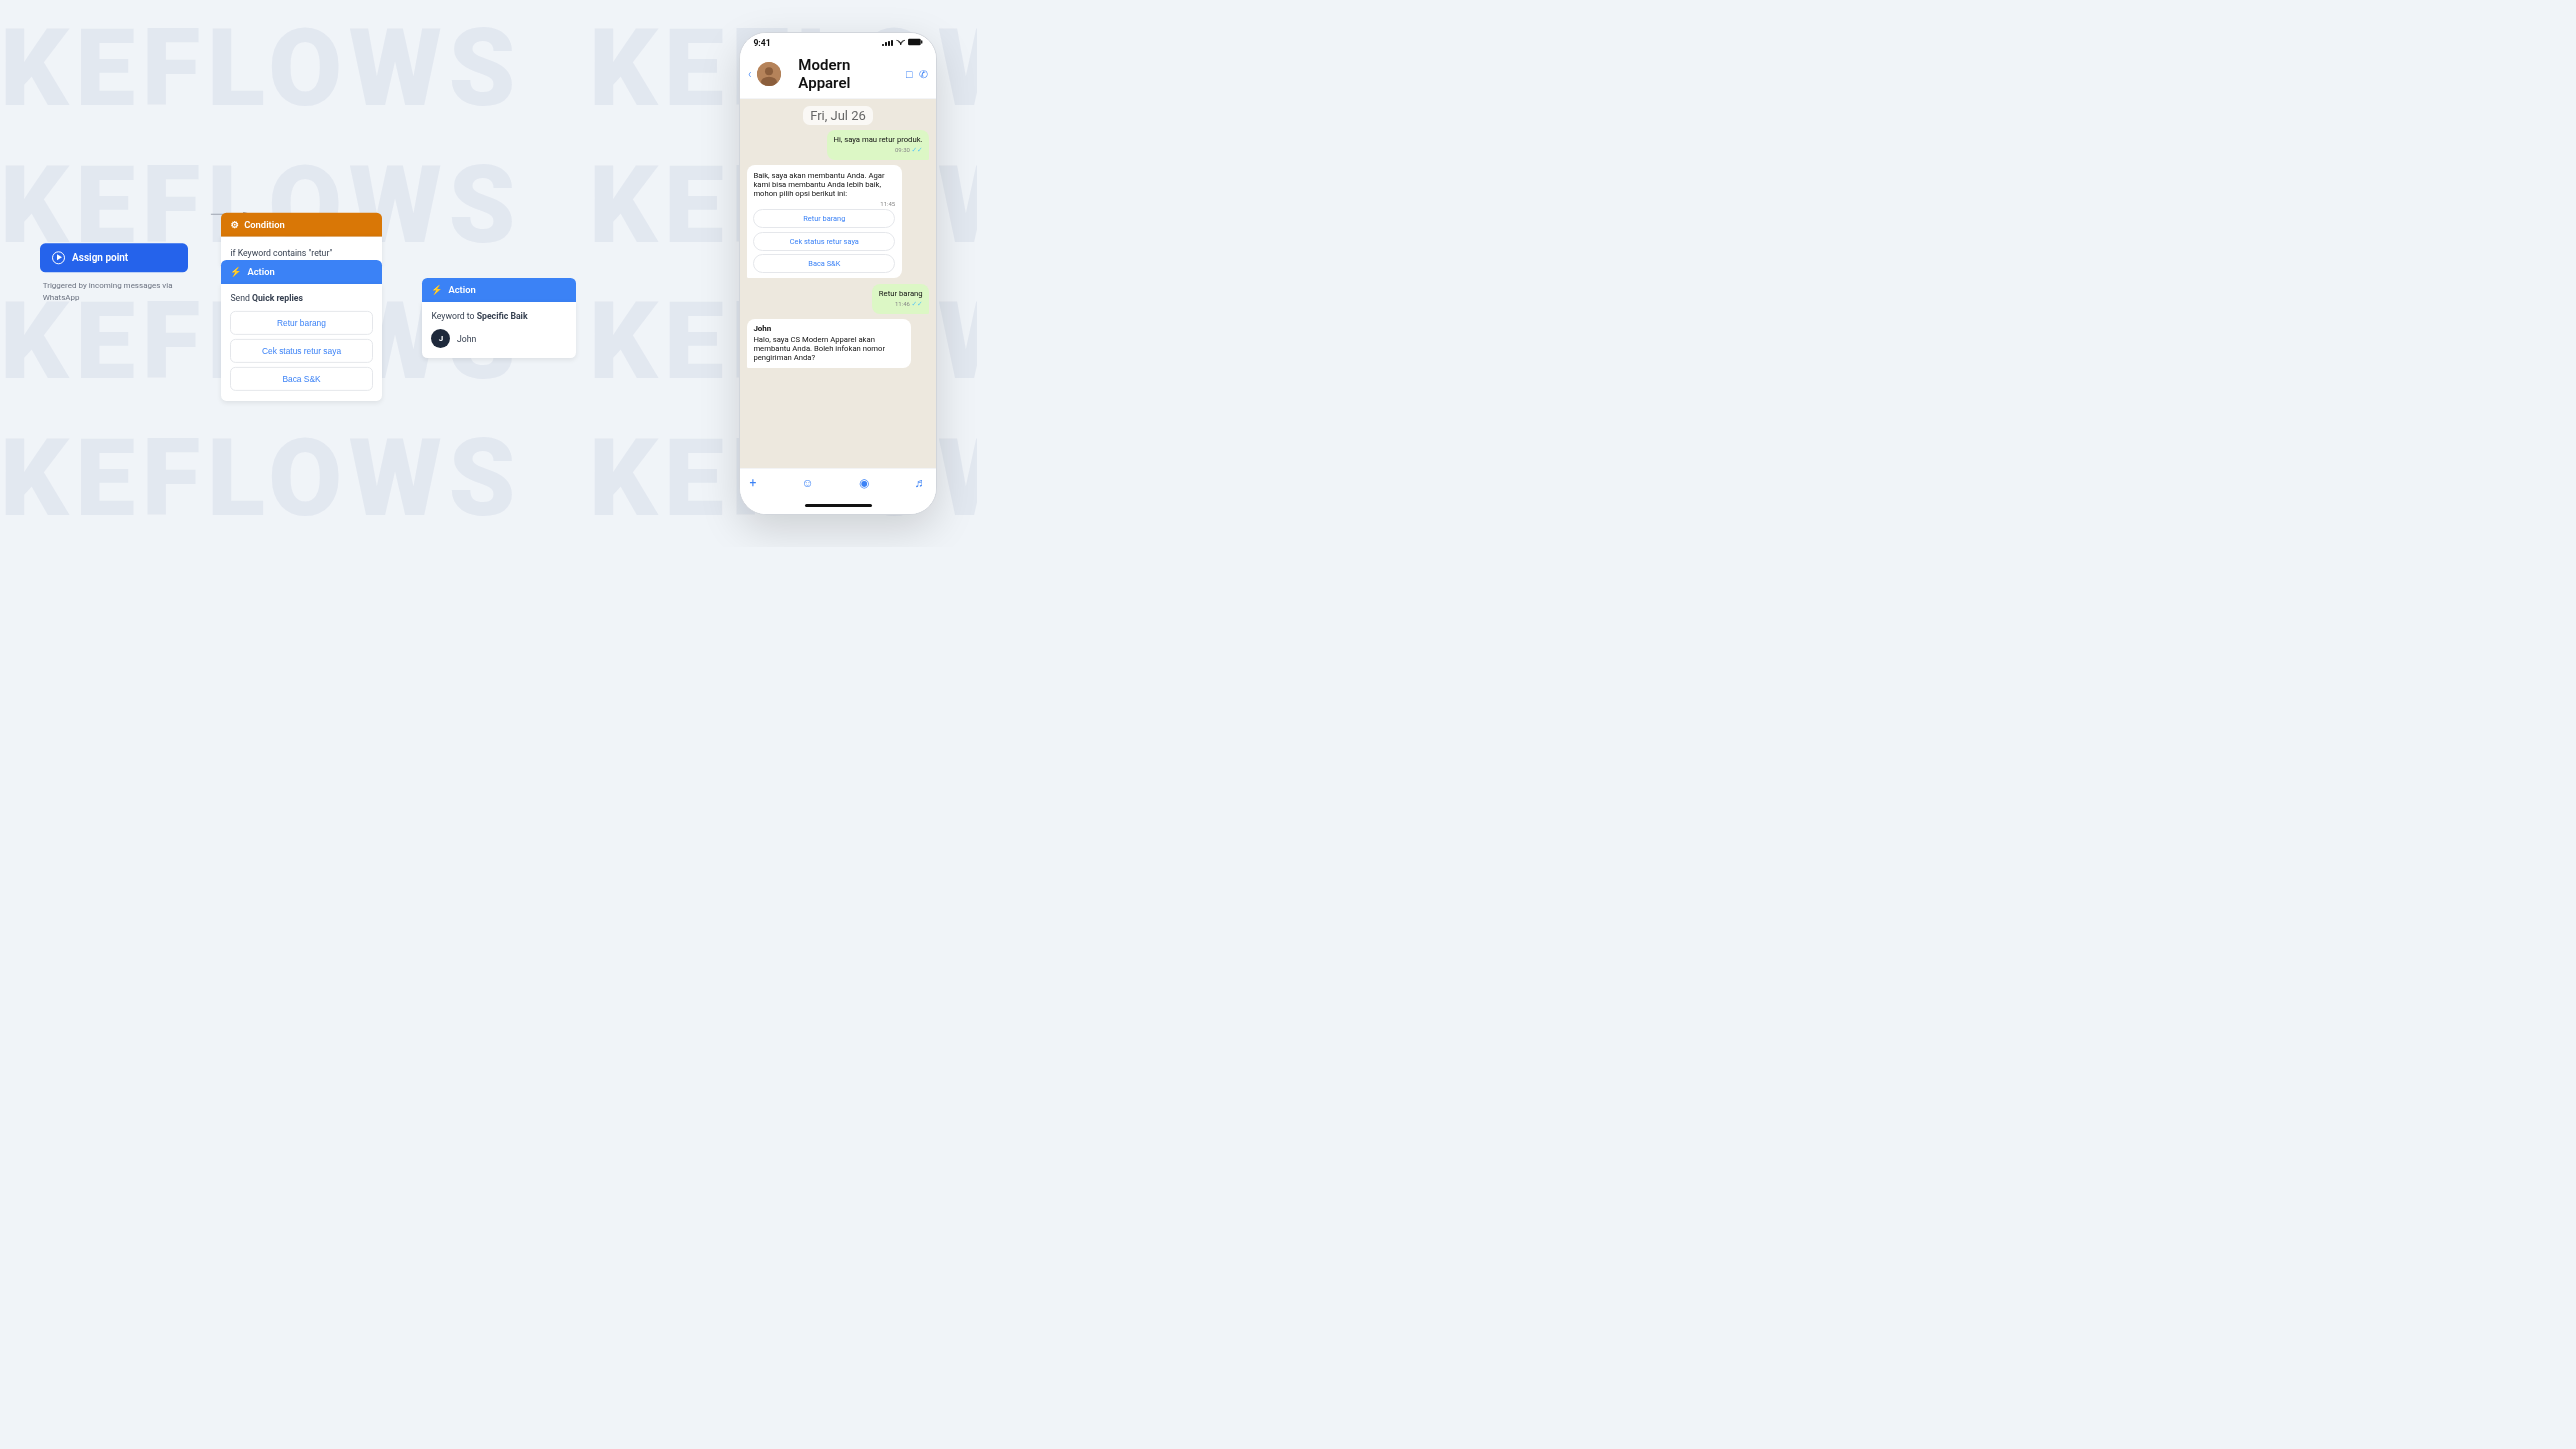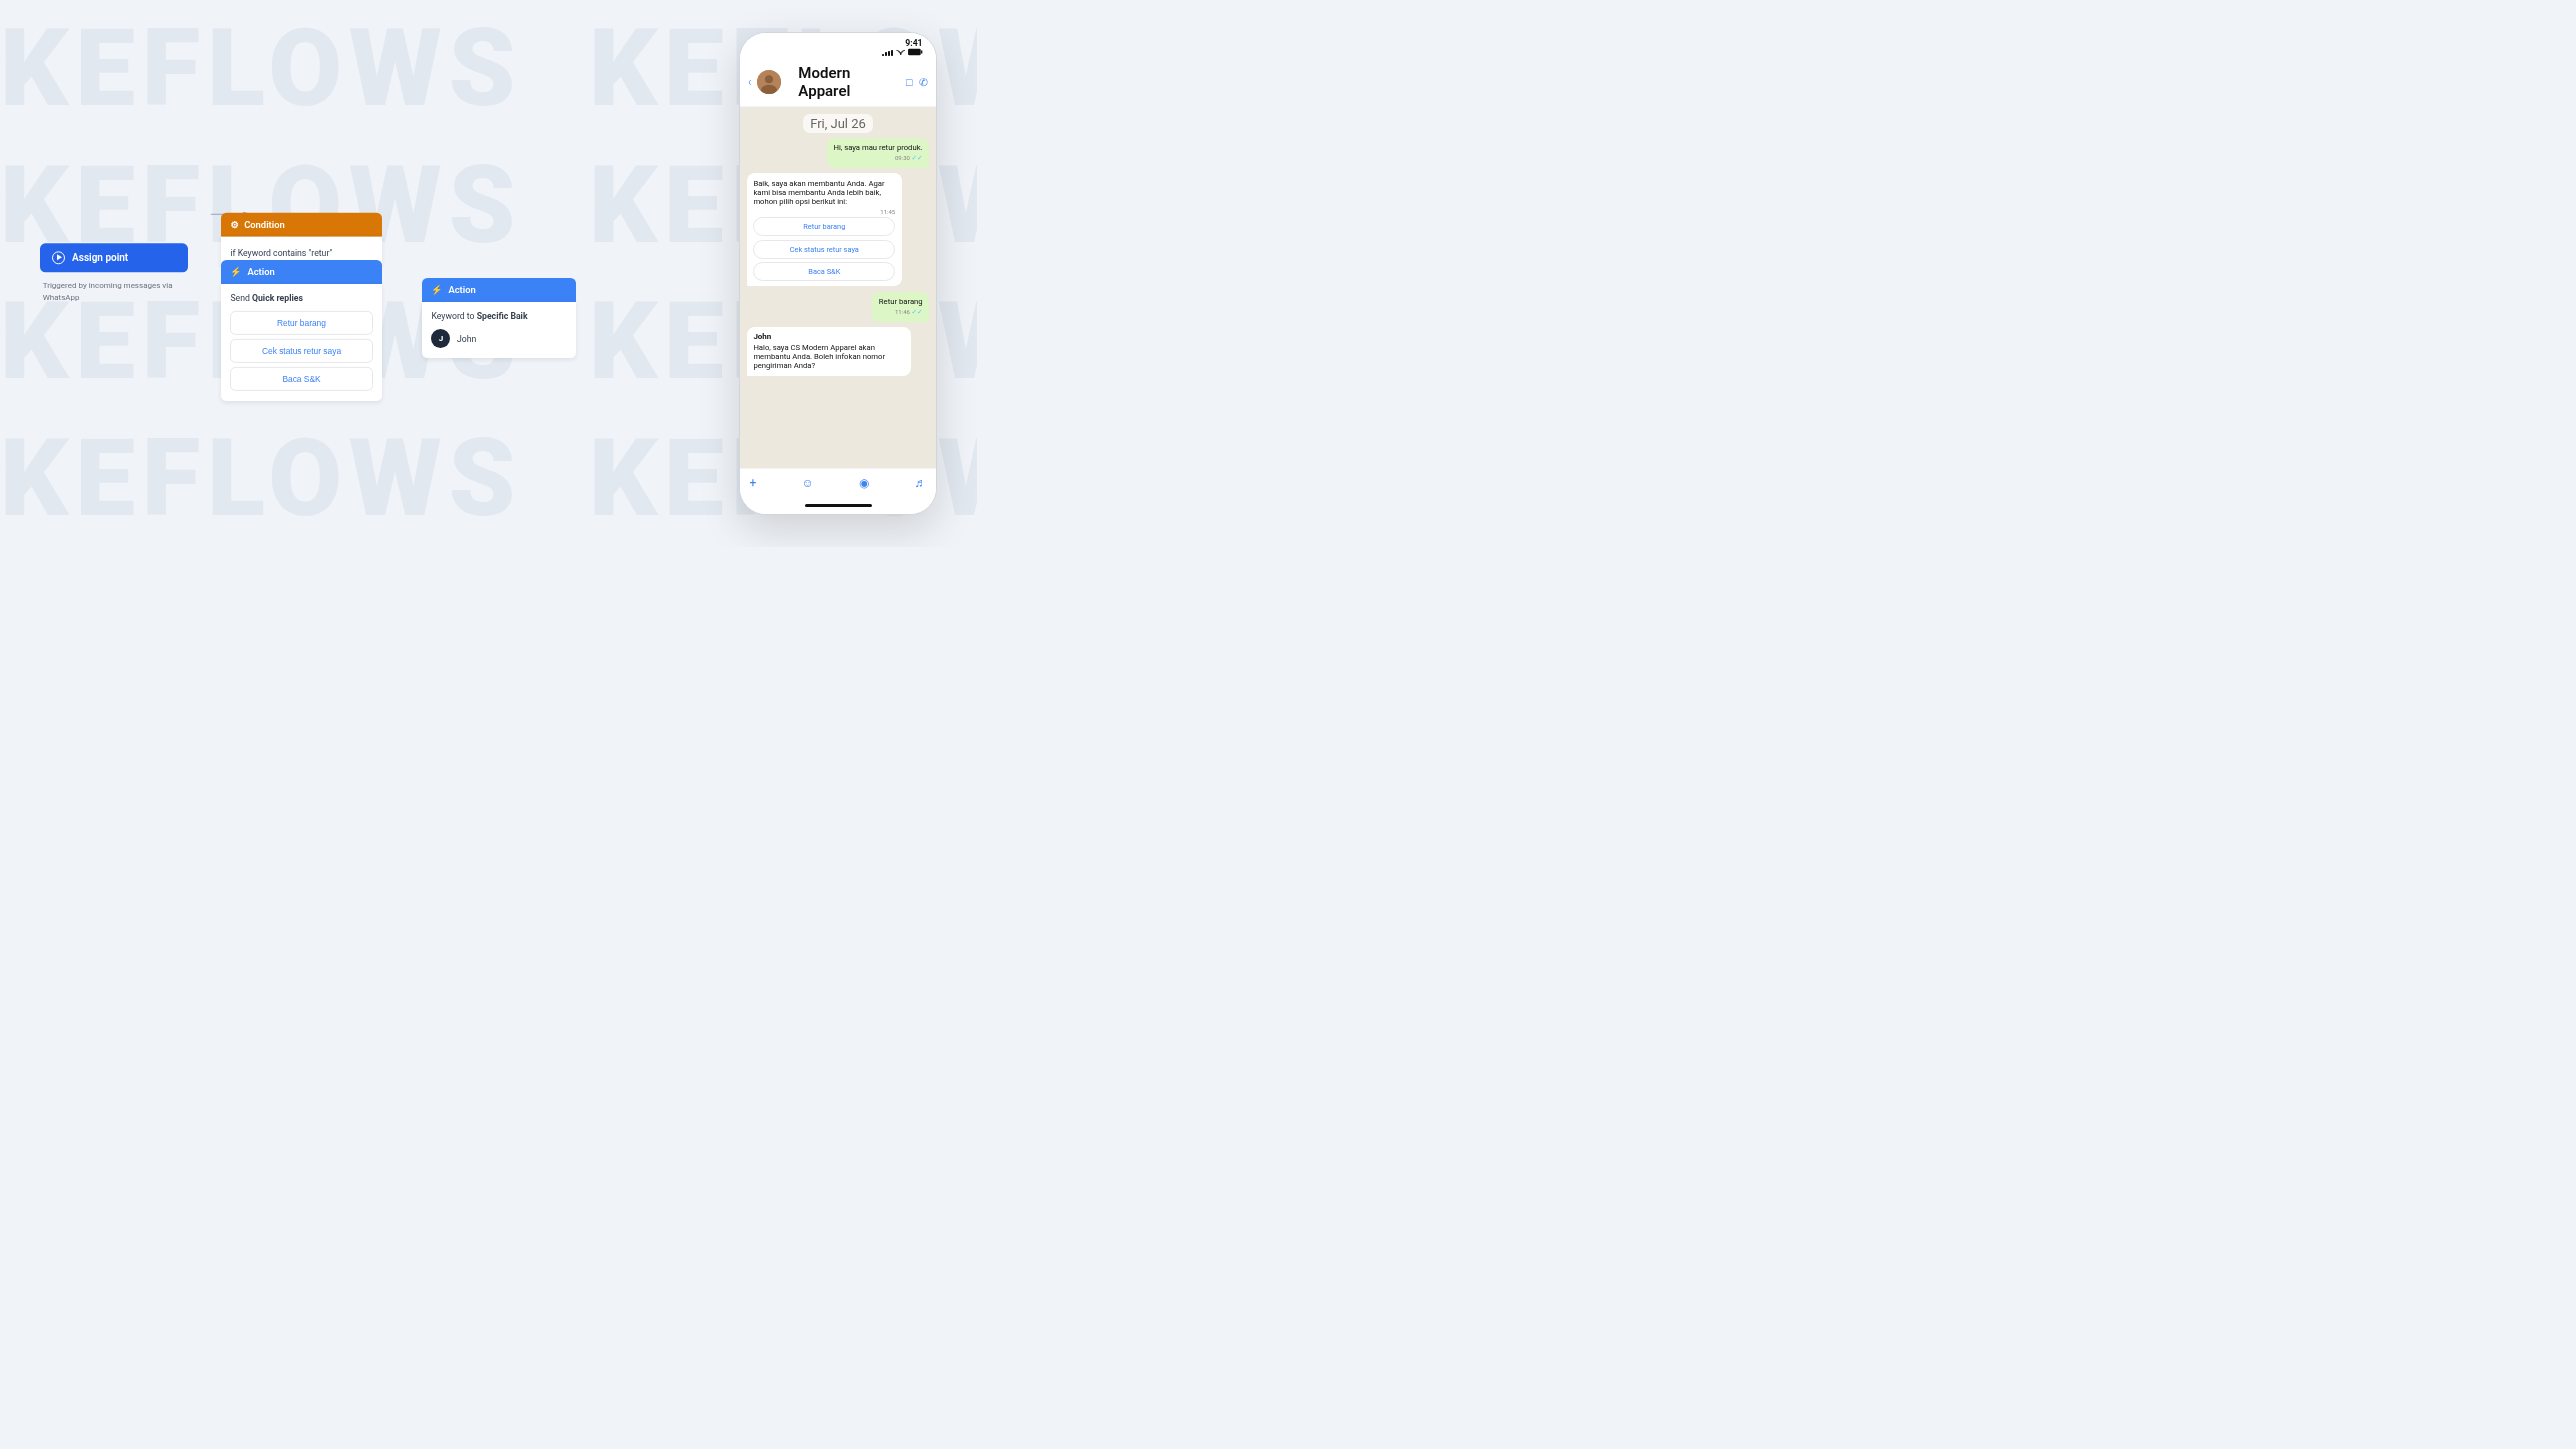--- a/index.html
+++ b/index.html
@@ -264,24 +264,23 @@
       flex-direction: column;
       flex-shrink: 0;
       position: relative;
     }
 
     
     .status-bar {
       background: white;
       padding: 5.4px 13.4px 2.7px;
       display: flex;
-      align-items: flex-end;
+      align-items: flex-start;
       justify-content: space-between;
       flex-shrink: 0;
-      flex-direction: column;
     }
 
     .status-time {
       font-size: 8.7px;
       font-weight: 700;
       color: #111;
     }
 
     .status-icons {
       display: flex;

